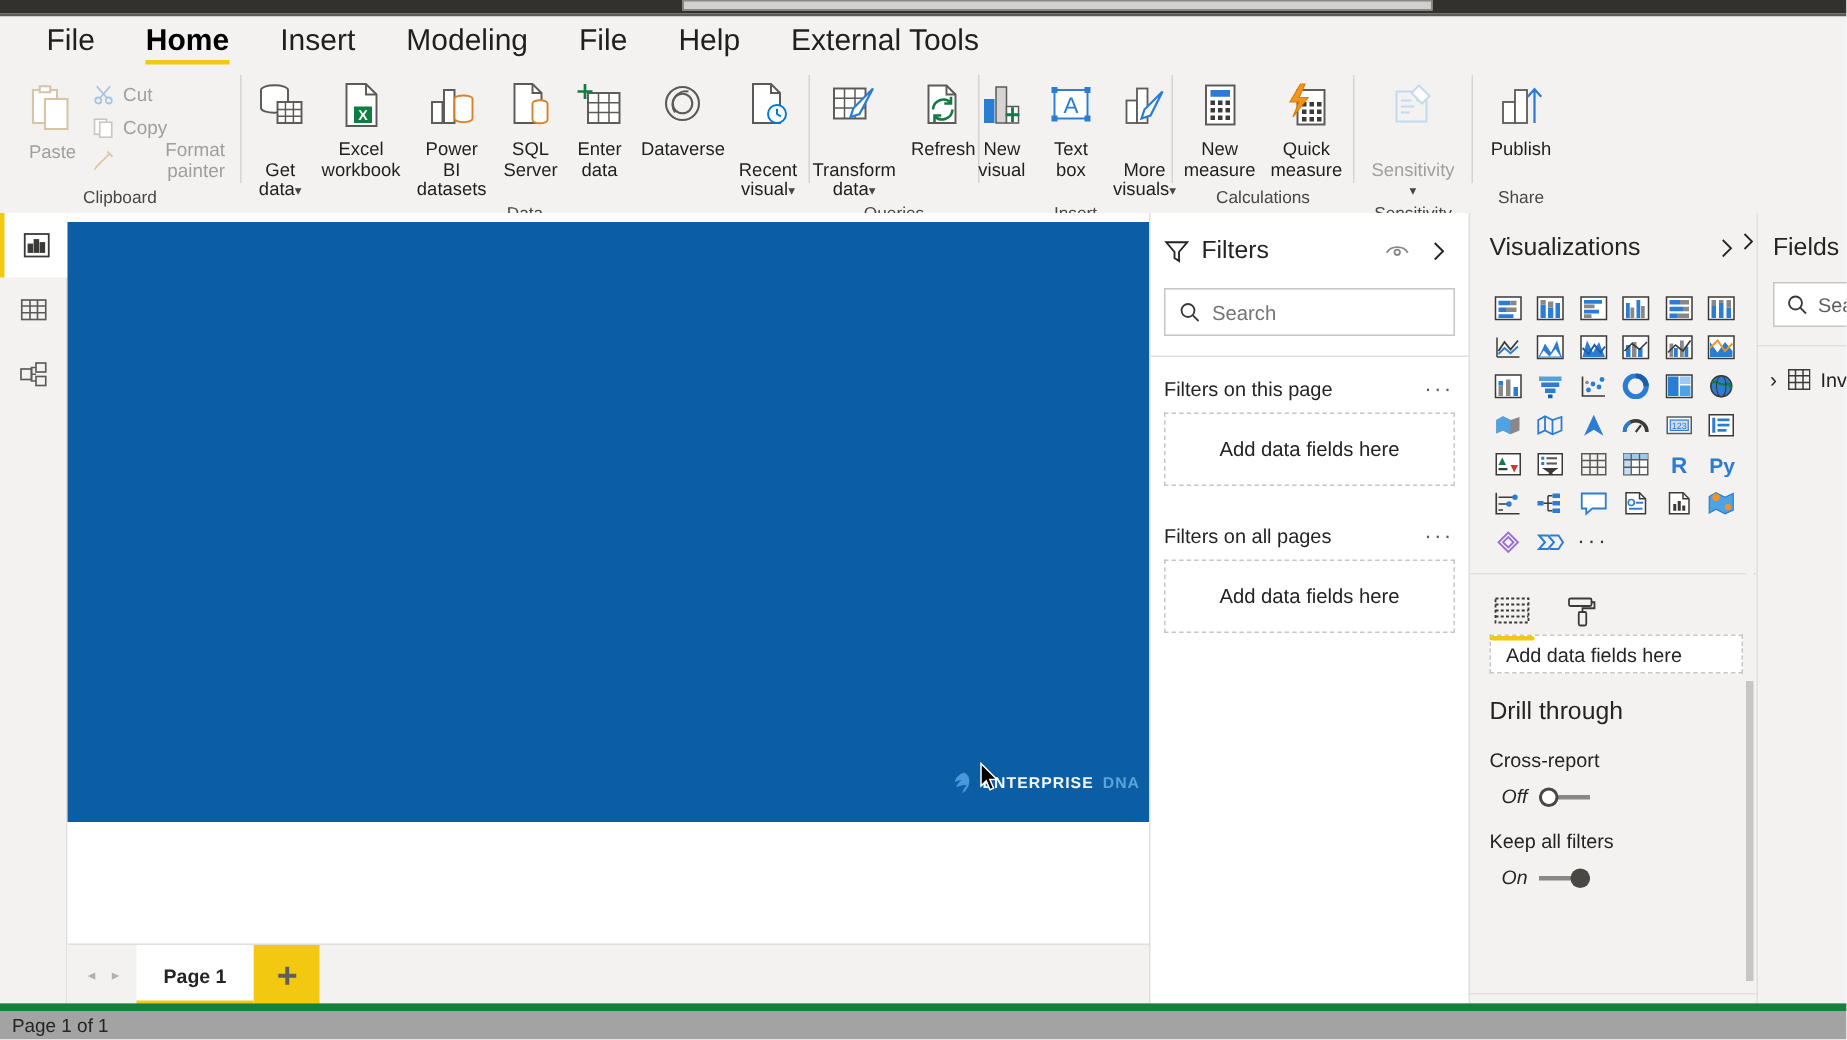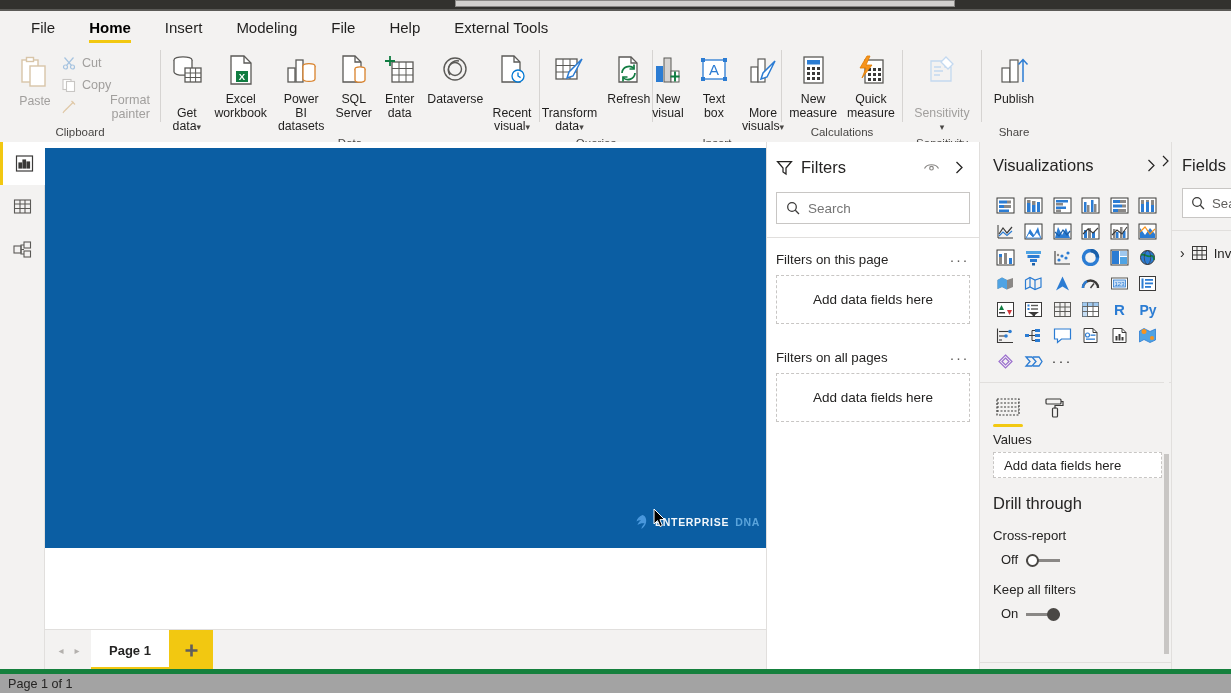--- a/index.html
+++ b/index.html
@@ -11,21 +11,21 @@
   #app { position: relative; width: 1231px; height: 693px; background: #F3F2F1; }
 
   
   .titlebar { position:absolute; top:0; left:0; width:1231px; height:9px; background:#32312E; }
   .titlebar-seg { position:absolute; top:0px; left:455px; width:500px; height:7px; background:#D2D0CE; border:1px solid #8A8886;}
   .titlebar-line { position:absolute; top:9px; left:0; width:1231px; height:2px; background:#5B5A57; }
 
   
   .ribbon { position:absolute; top:11px; left:0; width:1231px; height:131px; background:#F3F2F1; }
   .tabs { position:absolute; top:0; left:0; height:33px; display:flex; align-items:center; padding-left:14px; }
-  .tab { font-size:15px; color:#201F1E; padding:0 17px; height:33px; line-height:33px; position:relative; cursor:default; }
+  .tab { font-size:20px; color:#201F1E; padding:0 17px; height:33px; line-height:33px; position:relative; cursor:default; }
   .tab.active { font-weight:bold; color:#000; }
   .tab.active::after { content:""; position:absolute; bottom:1px; left:17px; right:17px; height:3px; background:#F2C811; }
 
   .groups { position:absolute; top:33px; left:0; right:0; height:98px; display:flex; }
   .grp { position:relative; height:98px; display:flex; flex-direction:column; align-items:center; padding:0 6px; }
   .grp .grp-body { flex:1; display:flex; align-items:flex-start; padding-top:4px; }
   .grp .grp-label { font-size:11.5px; color:#484644; height:16px; line-height:13px; }
   .grp-sep { width:1px; background:#D6D4D2; height:72px; align-self:flex-start; margin-top:6px; }
 
   .bigbtn { width:auto; min-width:46px; display:flex; flex-direction:column; align-items:center;
@@ -84,21 +84,21 @@
   .vis-sep { height:1px; background:#E1DFDD; margin:6px 0 0 0; }
   .fieldtabs { display:flex; gap:16px; padding:10px 0 0 13px; align-items:flex-end;}
   .ftab { width:30px; height:30px; display:flex; align-items:center; justify-content:center; position:relative; cursor:default;}
   .ftab.active::after { content:""; position:absolute; bottom:-4px; left:0; right:0; height:3px; background:#F2C811; border-radius:2px;}
   .bucket-label { font-size:13px; color:#252423; padding:9px 0 5px 13px;}
   .vwell { margin:0 9px 0 13px; height:26px; border:1px dashed #C8C6C4; background:#fff; display:flex; align-items:center;
            padding-left:10px; font-size:13.2px; color:#252423;}
   .drill-title { font-size:16.5px; color:#252423; padding:16px 0 0 13px; }
   .drill-sub { font-size:13.2px; color:#252423; padding:15px 0 0 13px; }
   .toggle-row { display:flex; align-items:center; gap:8px; padding:9px 0 0 21px; }
-  .toggle-lb { font-size:13px; color:#252423; }
+  .toggle-lb { font-size:13px; color:#252423;font-style:italic; }
   .sw { width:34px; height:12px; position:relative; cursor:default; }
   .sw .track { position:absolute; top:5px; left:0; width:34px; height:3px; background:#8A8886; }
   .sw .knob { position:absolute; top:0; width:13px; height:13px; border-radius:50%; }
   .sw.off .knob { left:0; background:#fff; border:2px solid #4A4845; }
   .sw.on .knob { right:0; background:#4A4845; }
   .vis-scroll { position:absolute; right:2px; top:62px; bottom:16px; width:5px; background:#F3F2F1;}
   .vis-scroll i { position:absolute; top:250px; left:0; width:5px; height:200px; background:#C8C6C4; display:block;}
   .vis-bottom-line { position:absolute; left:0; right:0; bottom:6px; height:1px; background:#E1DFDD; }
 
   
@@ -897,21 +897,20 @@
       </div>
       <div class="ftab">
         <svg width="22" height="22" viewBox="0 0 22 22" fill="none" stroke="#3B3A39" stroke-width="1.2">
           <rect x="3" y="2" width="15" height="5" rx="1"></rect>
           <path d="M18 4.5h2v4h-8v3"></path>
           <rect x="9.5" y="11" width="5" height="9" rx="1"></rect>
         </svg>
       </div>
     </div>
 
-    <div class="bucket-label">Values</div>
     <div class="vwell">Add data fields here</div>
 
     <div class="drill-title">Drill through</div>
     <div class="drill-sub">Cross-report</div>
     <div class="toggle-row">
       <span class="toggle-lb">Off</span>
       <span class="sw off">
           <i class="track"></i>
           <i class="knob"></i>
         </span>

